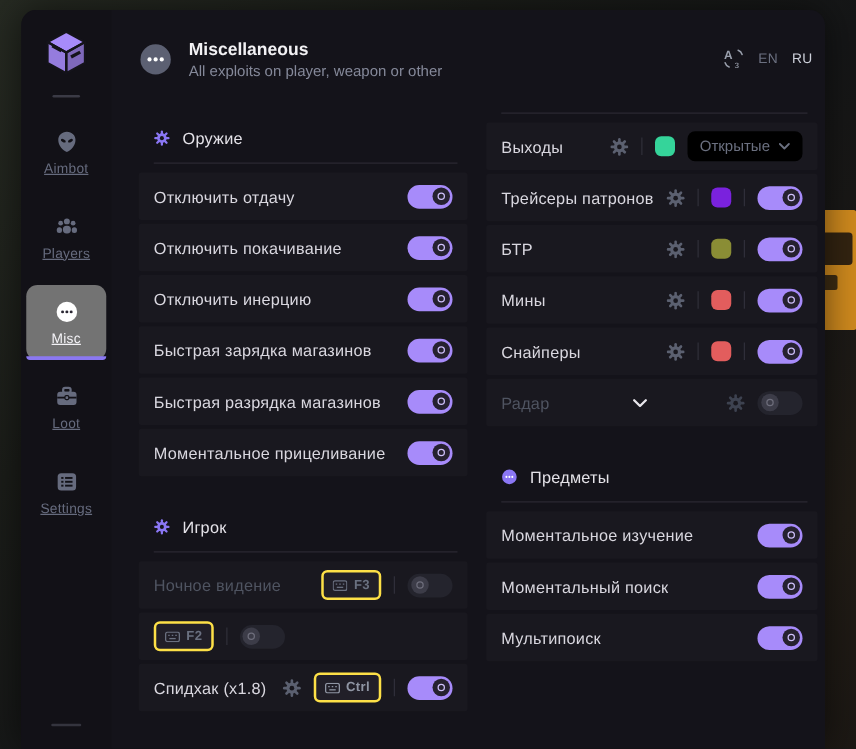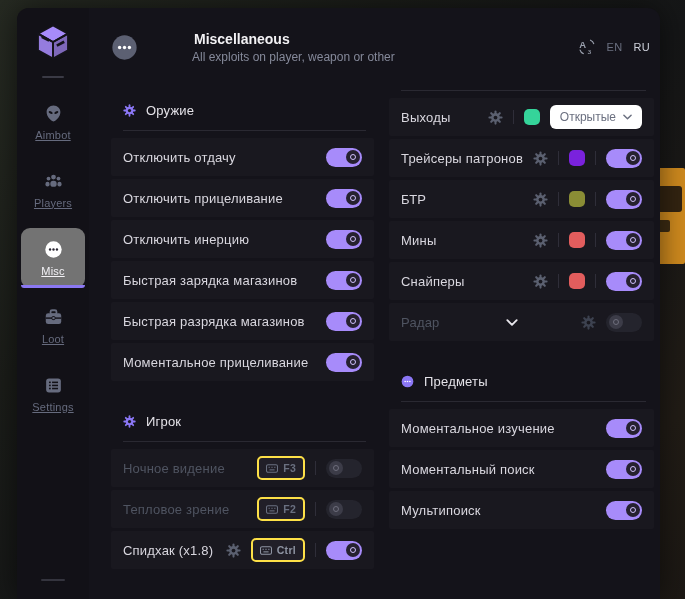--- a/index.html
+++ b/index.html
@@ -24,22 +24,22 @@
   .nav-item.active{background:#737373;color:#f3f2f6;}
   .nav-item.active .underline{position:absolute;left:0;right:0;bottom:0;height:3px;border-radius:0 0 6px 6px;background:#8b78f2;}
   .nav-icon{width:19px;height:19px;}
   .side-bottom-dash{margin-top:auto;margin-bottom:18px;width:24px;height:2px;border-radius:1px;background:#34343e;}
 
   
   .main{flex:1;display:flex;flex-direction:column;min-width:0;}
   .topbar{height:78px;flex:0 0 78px;display:flex;align-items:center;padding:0 10px 0 22px;}
   .topbar-badge{width:27px;height:27px;flex:0 0 27px;color:#5c6072;margin-right:13px;}
   .topbar-titles{display:flex;flex-direction:column;gap:3px;}
-  .topbar-title{font-size:14px;font-weight:bold;color:#f2f1f4;margin-left:43px;}
-  .topbar-sub{font-size:12px;color:#85899a;margin-left:41px;}
+  .topbar-title{font-size:14px;font-weight:bold;color:#f2f1f4;}
+  .topbar-sub{font-size:12px;color:#85899a;}
   .topbar-right{margin-left:auto;display:flex;align-items:center;gap:11px;}
   .translate-icon{width:18px;height:18px;color:#9aa0ad;}
   .lang{font-size:11px;font-weight:normal;letter-spacing:.3px;cursor:pointer;}
   .lang.en{color:#6b7080;}
   .lang.ru{color:#cdd0da;}
 
   .content{display:grid;grid-template-columns:1fr 1fr;column-gap:15px;padding:4px 6px 0 22px;align-content:start;}
   .section-head{height:40px;display:flex;align-items:center;gap:10px;padding-left:12px;}
   .section-icon{width:13px;height:13px;color:#8b77f5;}
   .section-title{font-size:13px;color:#e4e2e8;letter-spacing:.2px;}
@@ -63,21 +63,21 @@
   .toggle.on .knob{left:auto;right:2.5px;background:#262130;}
   .toggle.on .knob::after{border-color:#cfc0fb;}
   .row.disabled .toggle{background:#24242d;}
   .row.disabled .toggle .knob{background:#3c3c48;}
 
   .keybadge{height:20px;border-radius:5px;background:#211f28;border:2px solid #fde047;display:flex;align-items:center;
     gap:5px;padding:0 7px;color:#8f95a3;font-size:10.5px;font-weight:bold;letter-spacing:.3px;cursor:pointer;}
   .row.disabled .keybadge{color:#6a7080;}
   .kb-icon{width:12px;height:9px;}
 
-  .dropdown{height:24px;border-radius:6px;background:#ffffff;display:flex;align-items:center;gap:7px;
+  .dropdown{height:24px;border-radius:6px;background:#000000;display:flex;align-items:center;gap:7px;
     padding:0 10px;color:#6b7080;font-size:12px;cursor:pointer;}
   .dd-chevron{width:9px;height:6px;color:#6b7080;}
   .expand-chevron{width:12px;height:7px;color:#e8e6ec;margin-right:auto;margin-left:56px;cursor:pointer;flex:0 0 12px;}
   .spacer{flex:1;}
 </style>
 </head>
 <body>
 
 <svg width="0" height="0" style="position:absolute">
   <defs>
@@ -248,21 +248,21 @@
           </div>
           <div class="section-divider"></div>
 
           <div class="row">
             <span class="row-label">Отключить отдачу</span>
             <span class="toggle on">
                 <span class="knob"></span>
               </span>
           </div>
           <div class="row">
-            <span class="row-label">Отключить прицеливание</span>
+            <span class="row-label">Отключить покачивание</span>
             <span class="toggle on">
                 <span class="knob"></span>
               </span>
           </div>
           <div class="row">
             <span class="row-label">Отключить инерцию</span>
             <span class="toggle on">
                 <span class="knob"></span>
               </span>
           </div>
@@ -302,21 +302,20 @@
                   <use href="#i-keyboard"></use>
                 </svg>
               <span>F3</span>
             </span>
             <span class="vsep"></span>
             <span class="toggle off">
                 <span class="knob"></span>
               </span>
           </div>
           <div class="row disabled">
-            <span class="row-label">Тепловое зрение</span>
             <span class="keybadge">
               <svg class="kb-icon">
                   <use href="#i-keyboard"></use>
                 </svg>
               <span>F2</span>
             </span>
             <span class="vsep"></span>
             <span class="toggle off">
                 <span class="knob"></span>
               </span>

